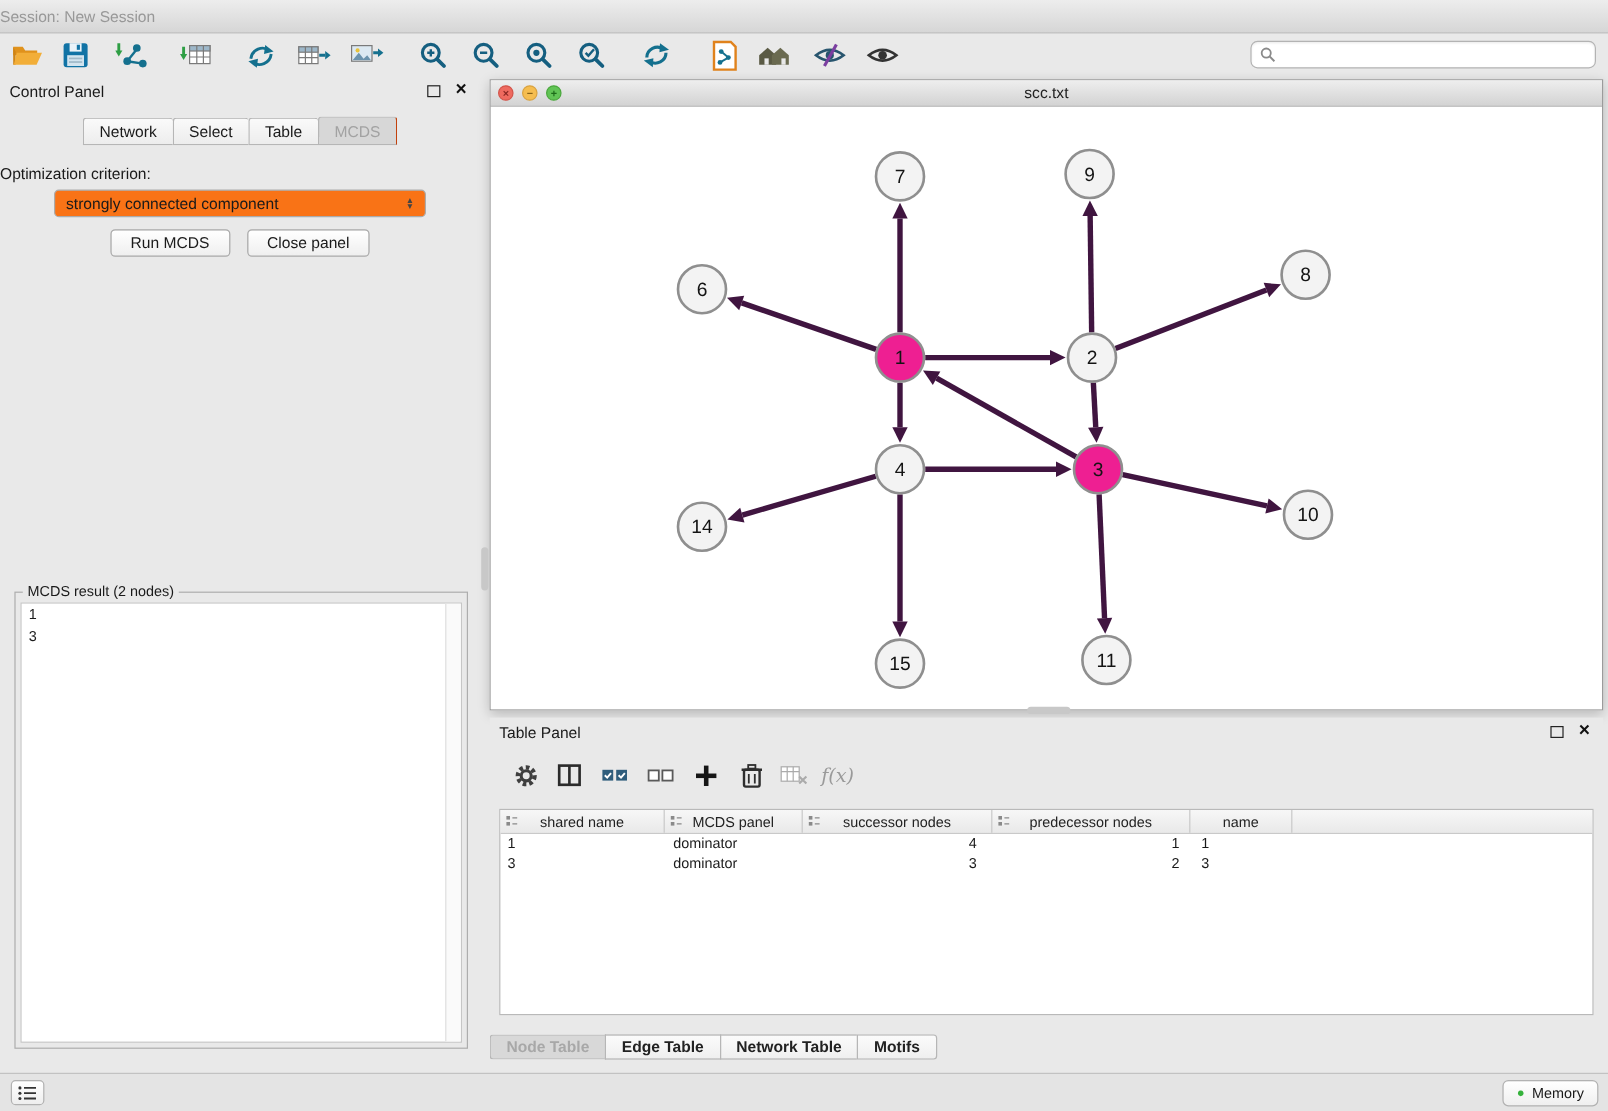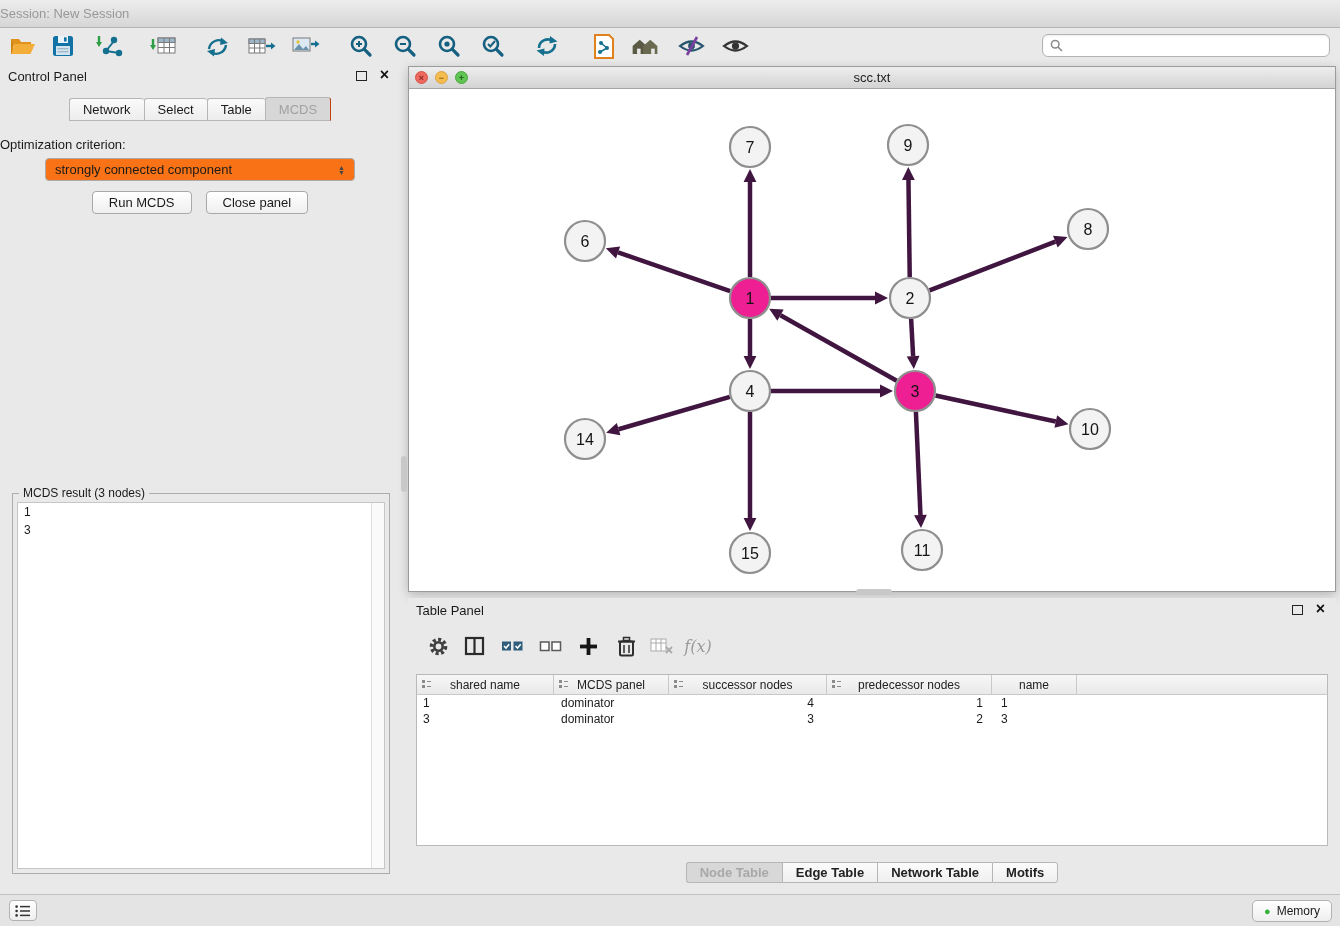--- a/index.html
+++ b/index.html
@@ -59,21 +59,21 @@
   .thead{display:flex;height:20px;background:linear-gradient(#f7f7f7,#e9e9e9);border-bottom:1px solid #c9c9c9;font-size:12px;color:#222}
   .th{position:relative;display:flex;align-items:center;justify-content:center;border-right:1px solid #c9c9c9;height:100%}
   .sorticon{position:absolute;left:4px;top:4px}
   .tr{display:flex;height:16px;font-size:12px;align-items:center}
   .td{height:100%;line-height:16px;overflow:hidden;white-space:nowrap}
   .c0{width:137px}.c1{width:115px}.c2{width:158px}.c3{width:165px}.c4{width:85px}
   .td.c0{padding-left:6px}.td.c1{padding-left:7px}
   .td.c2{text-align:right;padding-right:13px}.td.c3{text-align:right;padding-right:9px}
   .td.c4{padding-left:9px}
   .tdfill,.thfill{flex:1}
-  .tp-tabs{position:absolute;top:264px;left:0;right:0;display:flex;justify-content:center}
+  .tp-tabs{position:absolute;top:264px;left:0;right:0;display:flex;justify-content:flex-start}
   .tp-tab{padding:2px 13px;font-size:13px;font-weight:bold;background:linear-gradient(#fbfbfb,#efefef);border:1px solid #b6b6b6;border-right:none;color:#222;border-radius:3px 0 0 3px}
   .tp-tab + .tp-tab{border-radius:0}
   .tp-tab:last-child{border-right:1px solid #b6b6b6;border-radius:0 3px 3px 0}
   .tp-tab.active{background:#d8d8d8;color:#a8a8a8}
 
   
   .statusbar{position:absolute;left:0;right:0;top:894px;height:32px;background:#e4e4e4;border-top:1px solid #c2c2c2}
   .sb-left-btn{position:absolute;left:9px;top:5px;width:28px;height:21px;background:linear-gradient(#fff,#eee);border:1px solid #b2b2b2;border-radius:4px;display:flex;align-items:center;justify-content:center}
   .memory-btn{position:absolute;right:8px;top:5px;height:22px;background:linear-gradient(#fff,#efefef);border:1px solid #b2b2b2;border-radius:5px;display:flex;align-items:center;padding:0 11px;font-size:12px;gap:6px}
   .memdot{color:#35b23c;font-size:11px;line-height:11px}
@@ -270,21 +270,21 @@
         <span>▼</span>
     </span>
   </div>
 
   <div class="cp-buttons">
     <div class="btn">Run MCDS</div>
     <div class="btn">Close panel</div>
   </div>
 
   <div class="groupbox">
-    <span class="groupbox-title">MCDS result (3 nodes)</span>
+    <span class="groupbox-title">MCDS result (2 nodes)</span>
     <div class="result-list" id="mcds-result-list">
       <div class="result-scroll"></div>
     <div class="result-item">1</div>
         <div class="result-item">3</div>
       </div>
   </div>
 </div>
 
 <div class="network-window">
   <div class="nw-titlebar">

